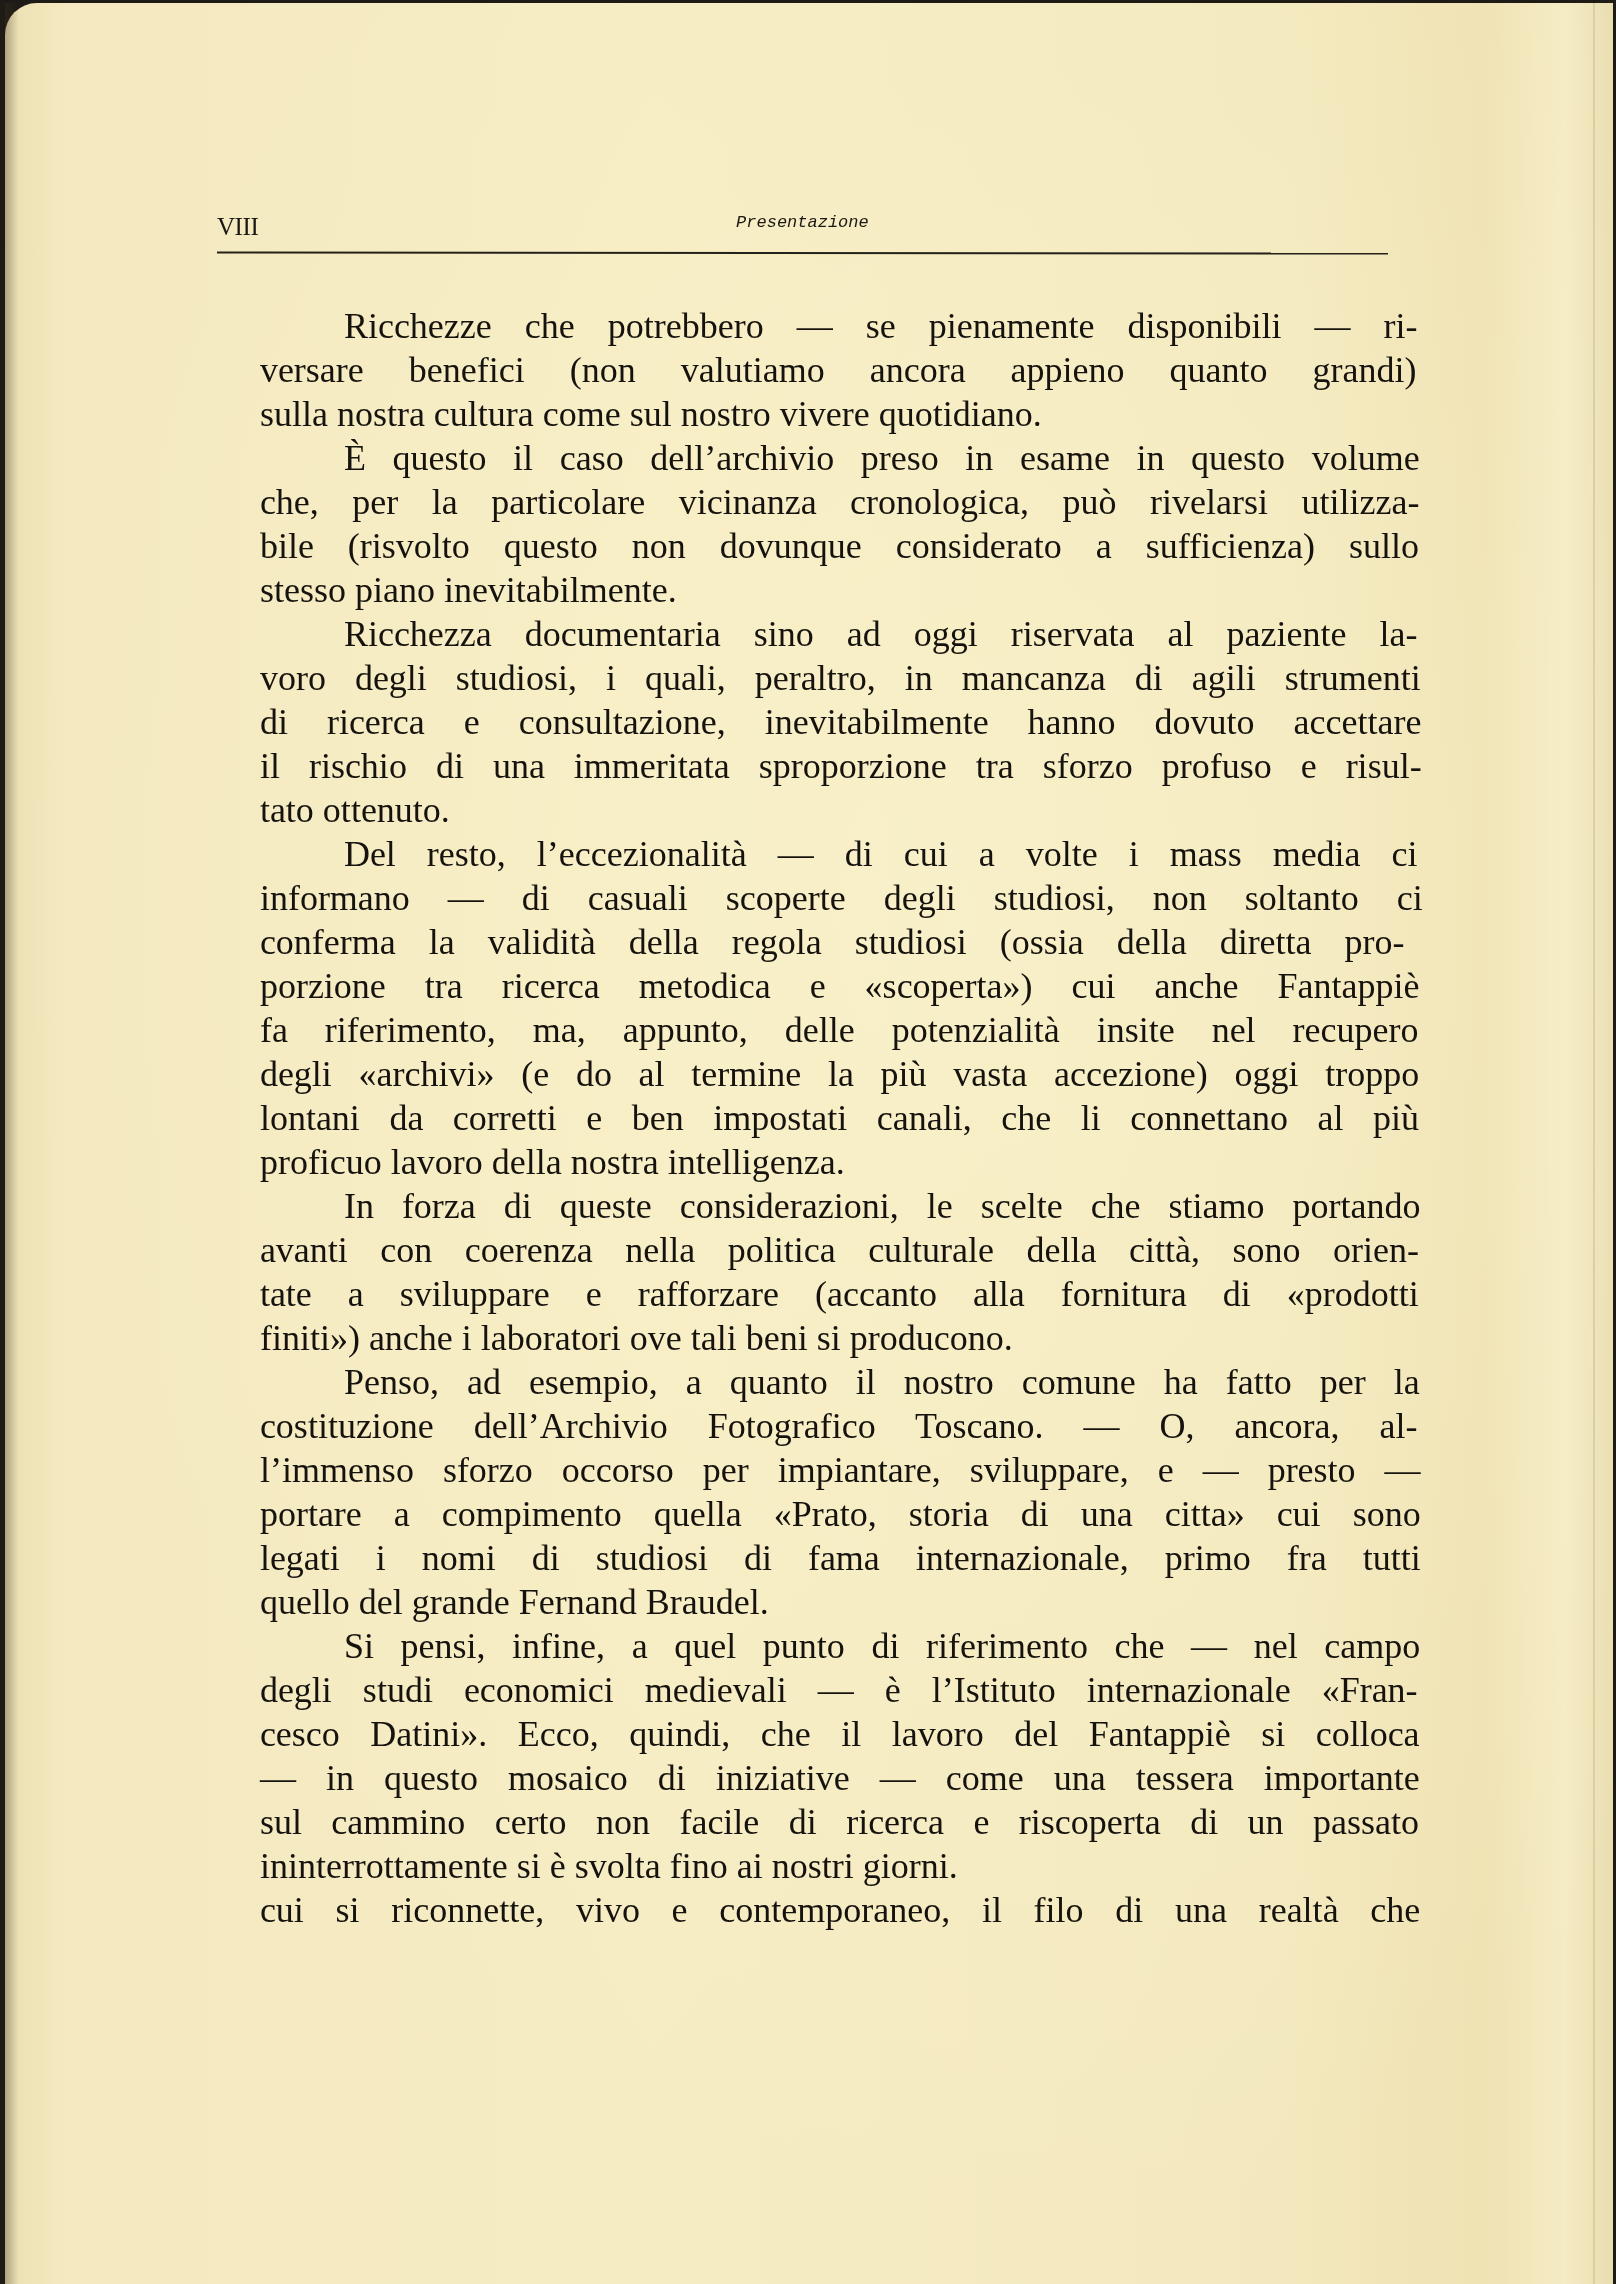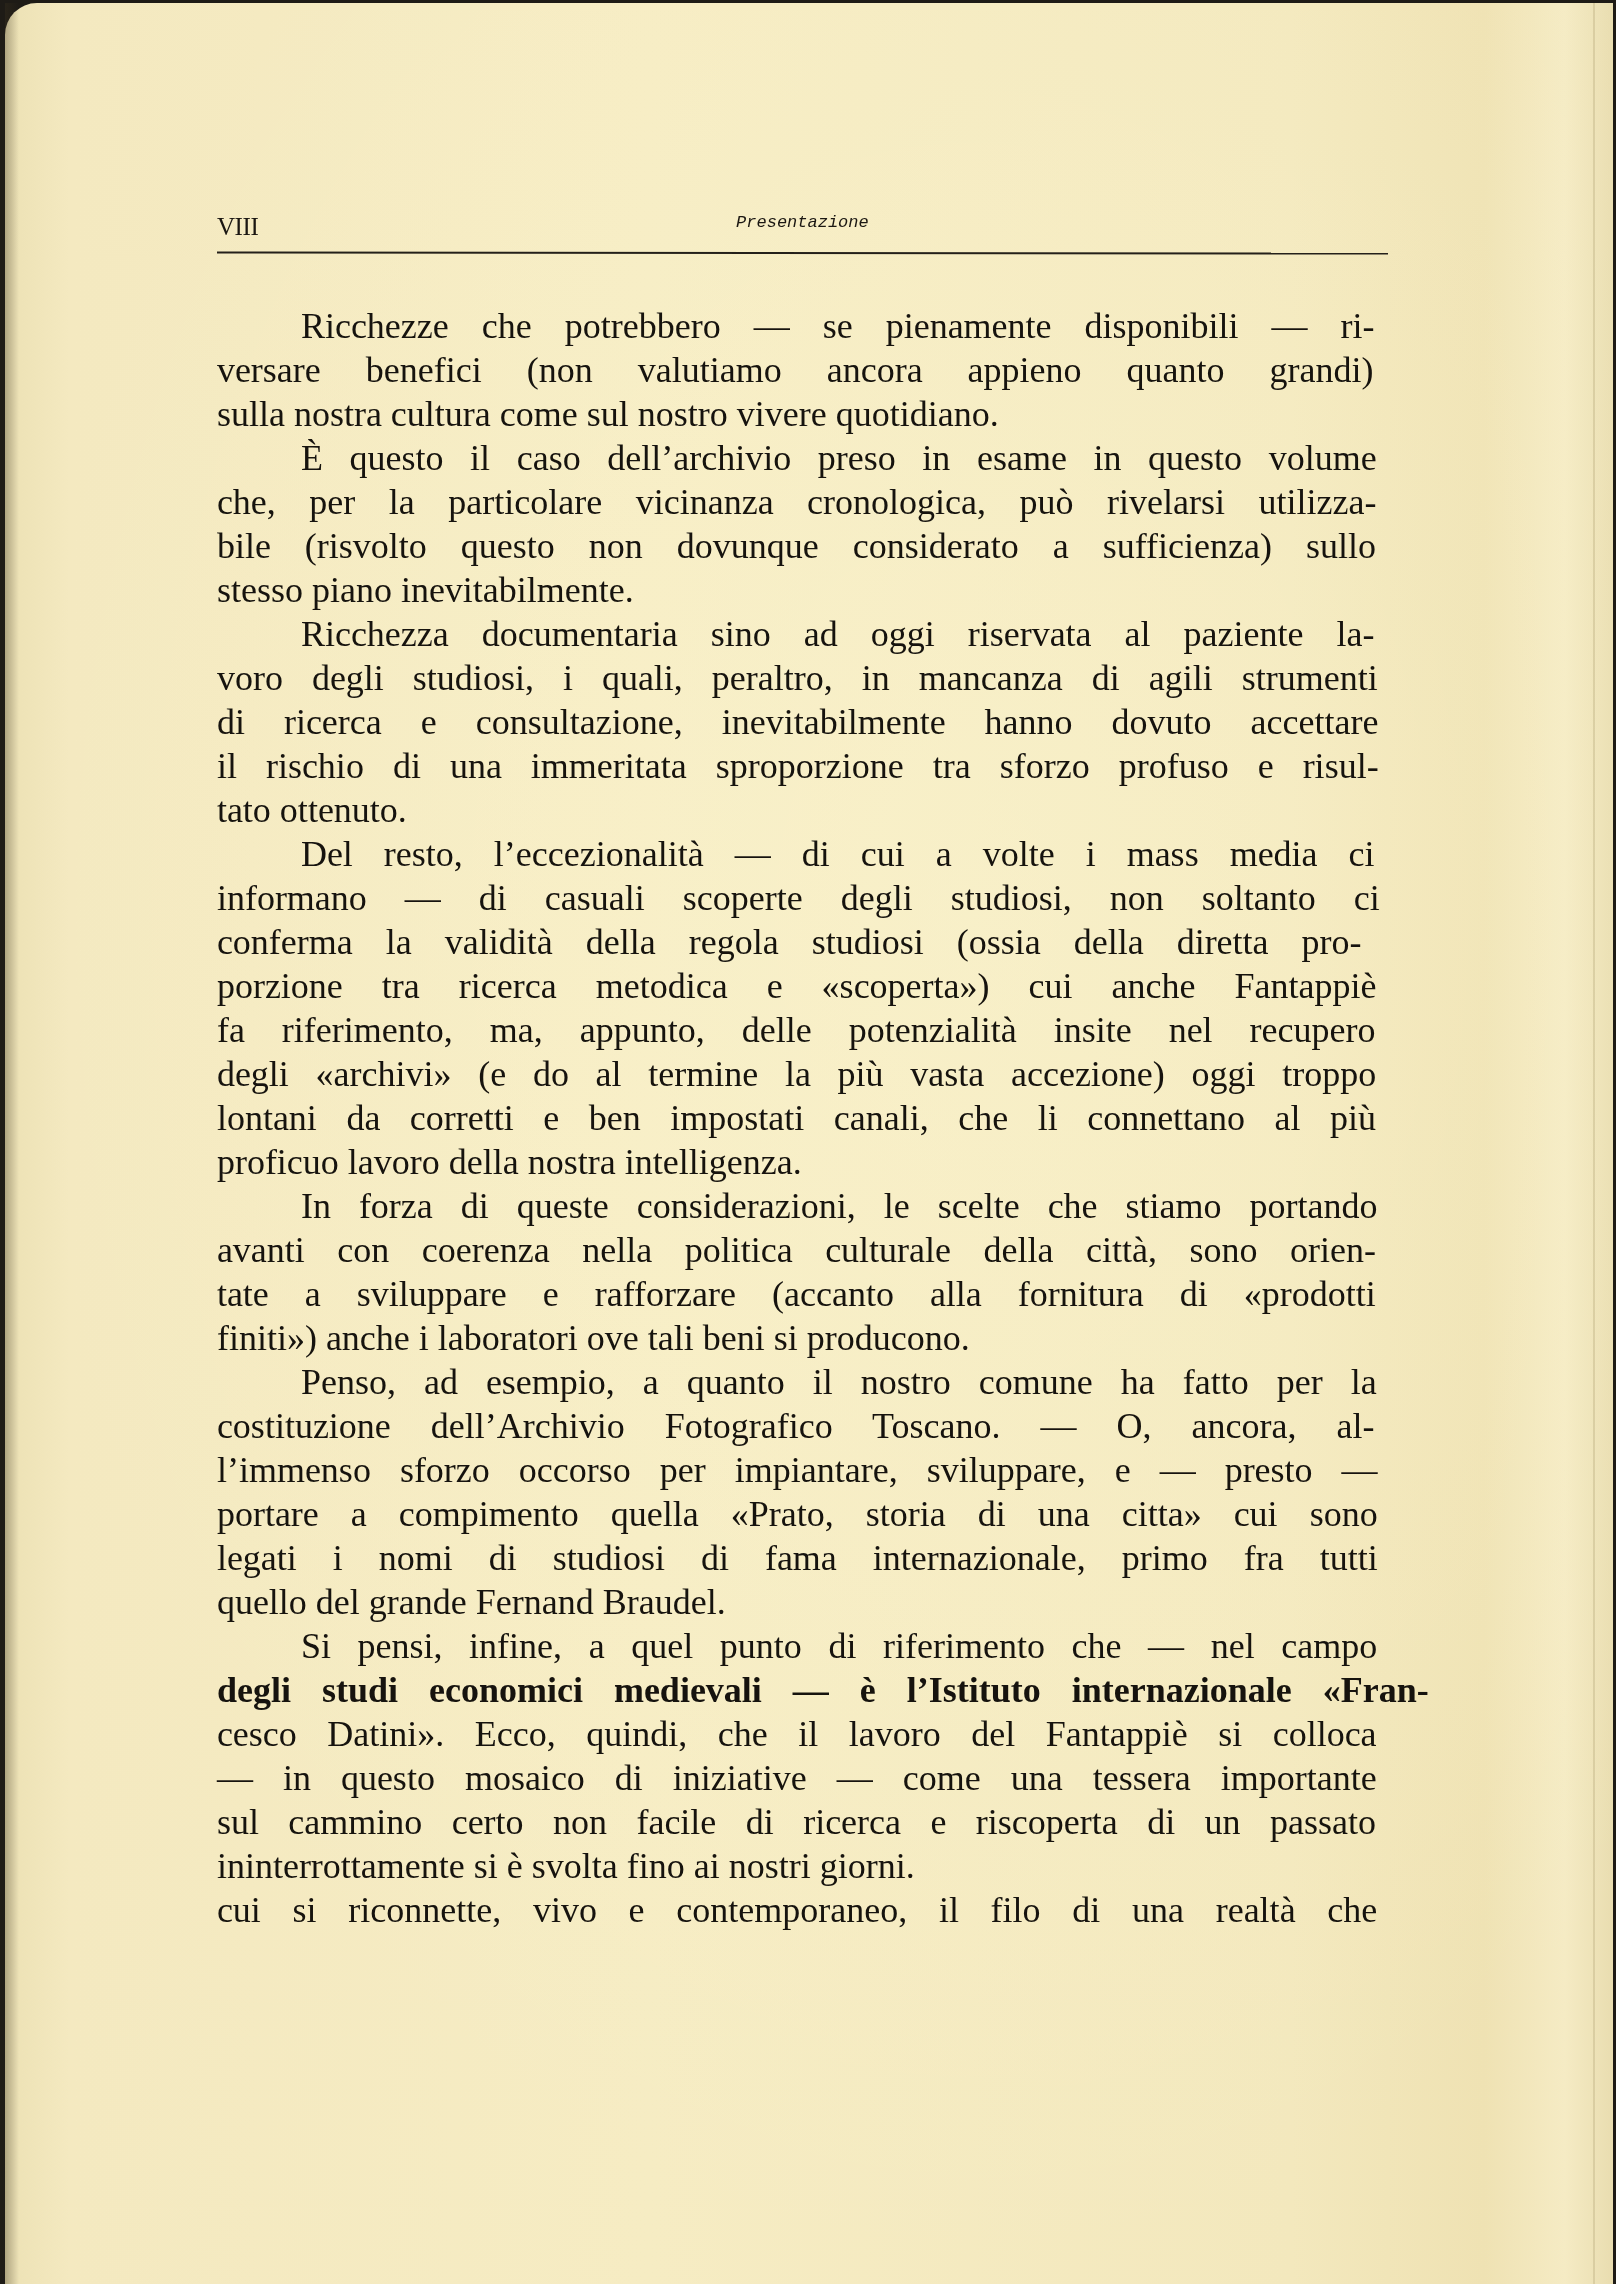--- a/index.html
+++ b/index.html
@@ -45,20 +45,21 @@
   .body-text {
     position: absolute; left: 212px; top: 301px; width: 1171px;
     font-family: "Liberation Serif", "DejaVu Serif", serif;
     font-size: 36px; color: #16130e;
   }
   .line {
     height: 44px; line-height: 44px;
     text-align: justify; text-align-last: justify;
     white-space: nowrap; overflow: visible;
     display: block;
+    margin-left: 43px;
   }
   .line.indent { padding-left: 84px; }
   .line.last { text-align-last: left; }
   .line span { white-space: normal; }
 </style>
 </head>
 <body>
 
 <div class="page">
 
@@ -106,21 +107,21 @@
       <div class="paragraph">
         <div class="line indent"><span style="white-space: nowrap; display: inline-block; word-spacing: 19px;">Penso, ad esempio, a quanto il nostro comune ha fatto per la</span></div>
         <div class="line"><span style="white-space: nowrap; display: inline-block; word-spacing: 31px;">costituzione dell’Archivio Fotografico Toscano. — O, ancora, al-</span></div>
         <div class="line"><span style="white-space: nowrap; display: inline-block; word-spacing: 20px;">l’immenso sforzo occorso per impiantare, sviluppare, e — presto —</span></div>
         <div class="line"><span style="white-space: nowrap; display: inline-block; word-spacing: 23px;">portare a compimento quella «Prato, storia di una citta» cui sono</span></div>
         <div class="line"><span style="white-space: nowrap; display: inline-block; word-spacing: 27px;">legati i nomi di studiosi di fama internazionale, primo fra tutti</span></div>
         <div class="line last"><span style="white-space: nowrap; display: inline-block;">quello del grande Fernand Braudel.</span></div>
       </div>
       <div class="paragraph">
         <div class="line indent"><span style="white-space: nowrap; display: inline-block; word-spacing: 17.6px;">Si pensi, infine, a quel punto di riferimento che — nel campo</span></div>
-        <div class="line"><span style="white-space: nowrap; display: inline-block; word-spacing: 22px; font-weight: bold;">degli studi economici medievali — è l’Istituto internazionale «Fran-</span></div>
+        <div class="line"><span style="white-space: nowrap; display: inline-block; word-spacing: 22px;">degli studi economici medievali — è l’Istituto internazionale «Fran-</span></div>
         <div class="line"><span style="white-space: nowrap; display: inline-block; word-spacing: 21.5px;">cesco Datini». Ecco, quindi, che il lavoro del Fantappiè si colloca</span></div>
         <div class="line"><span style="white-space: nowrap; display: inline-block; word-spacing: 21px;">— in questo mosaico di iniziative — come una tessera importante</span></div>
         <div class="line"><span style="white-space: nowrap; display: inline-block; word-spacing: 20.4px;">sul cammino certo non facile di ricerca e riscoperta di un passato</span></div>
         <div class="line last"><span style="white-space: nowrap; display: inline-block;">ininterrottamente si è svolta fino ai nostri giorni.</span></div>
         <div class="line"><span style="white-space: nowrap; display: inline-block; word-spacing: 22.7px;">cui si riconnette, vivo e contemporaneo, il filo di una realtà che</span></div>
       </div>
     </div>
 
 </div>
 

